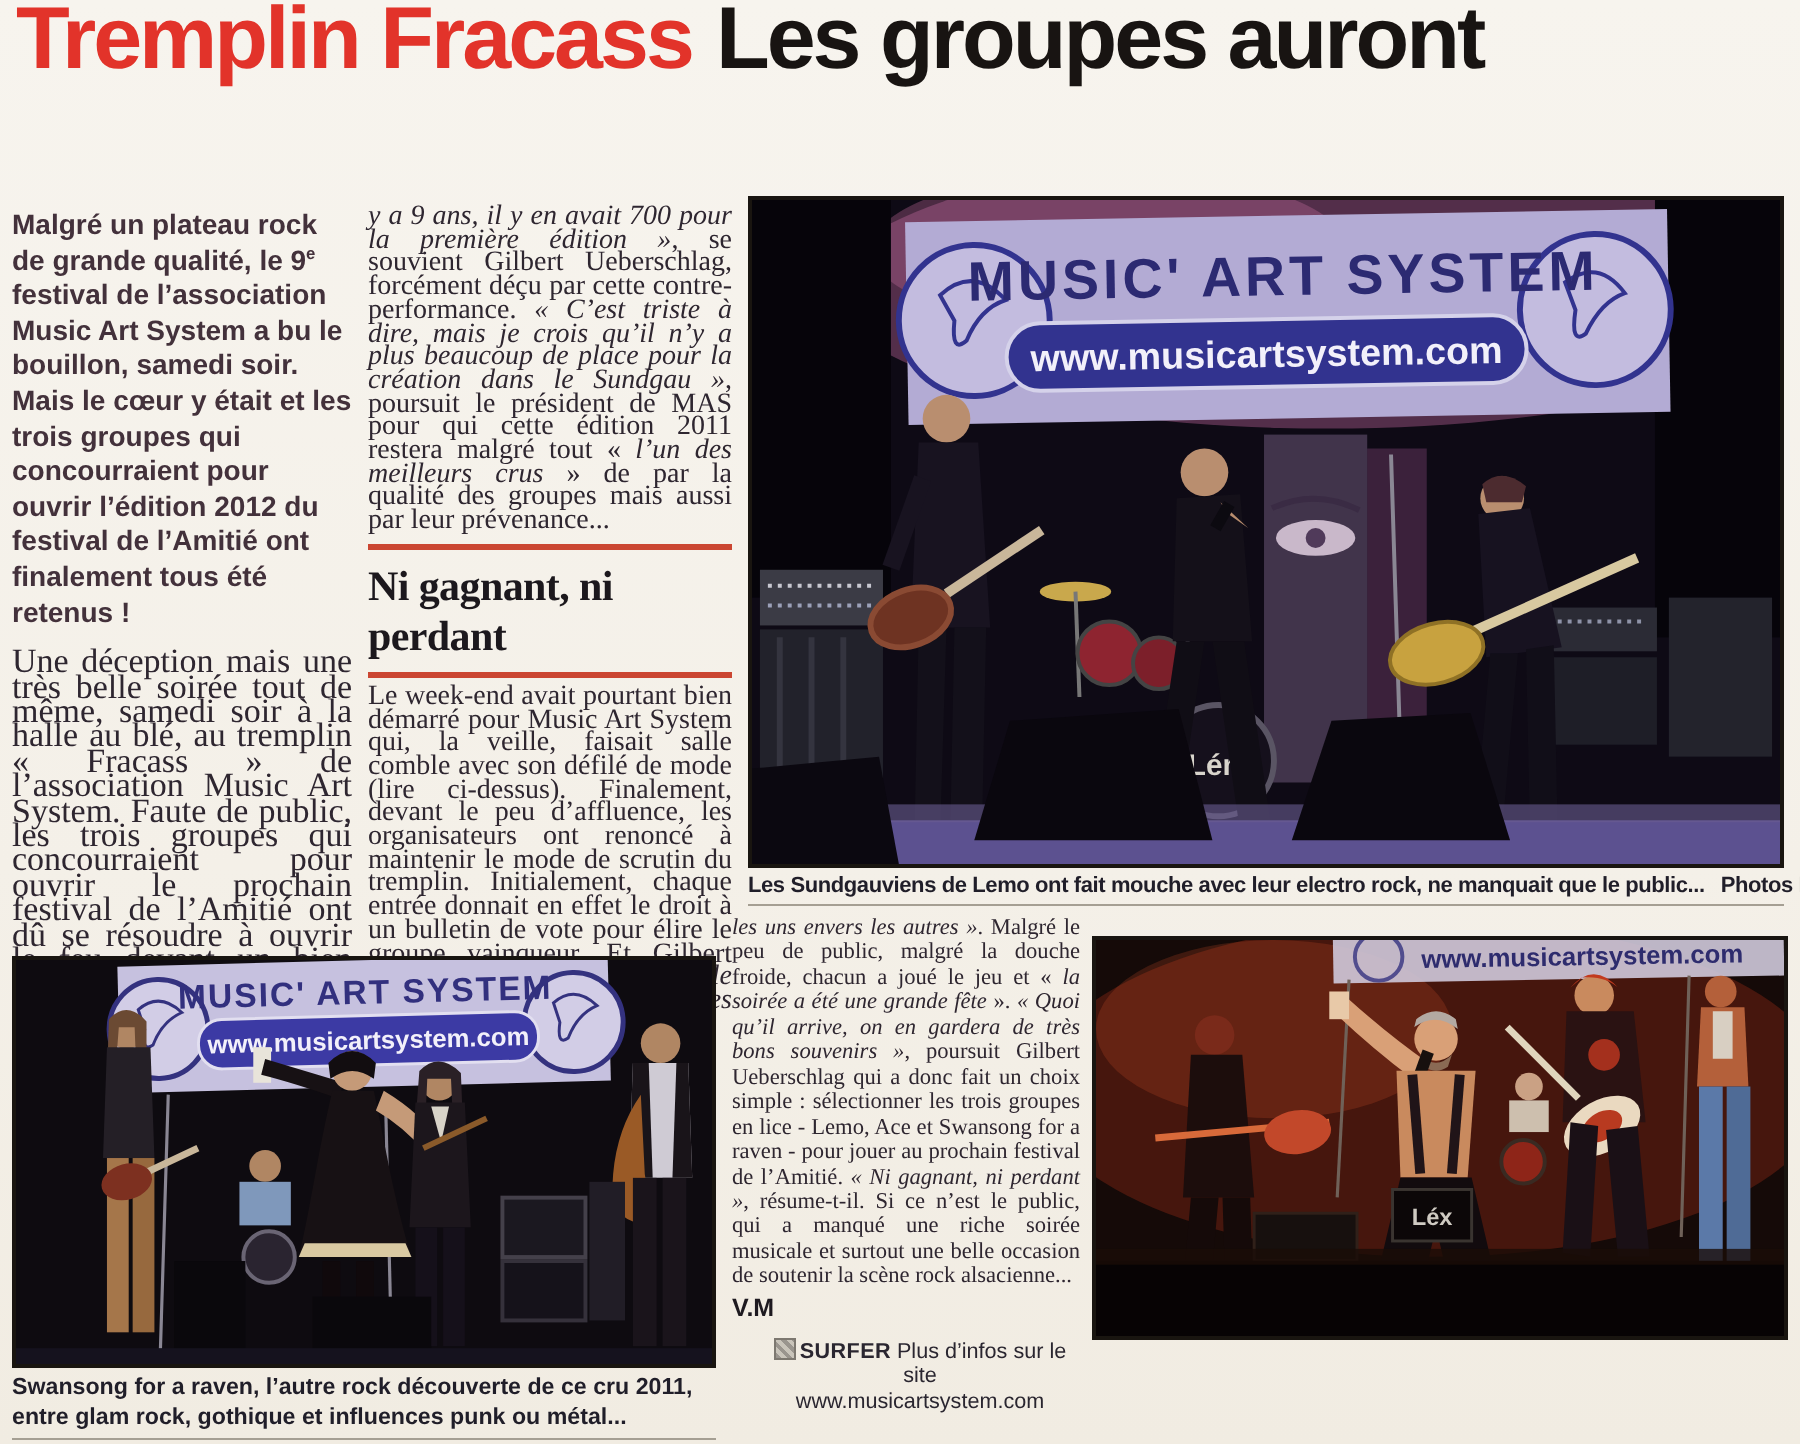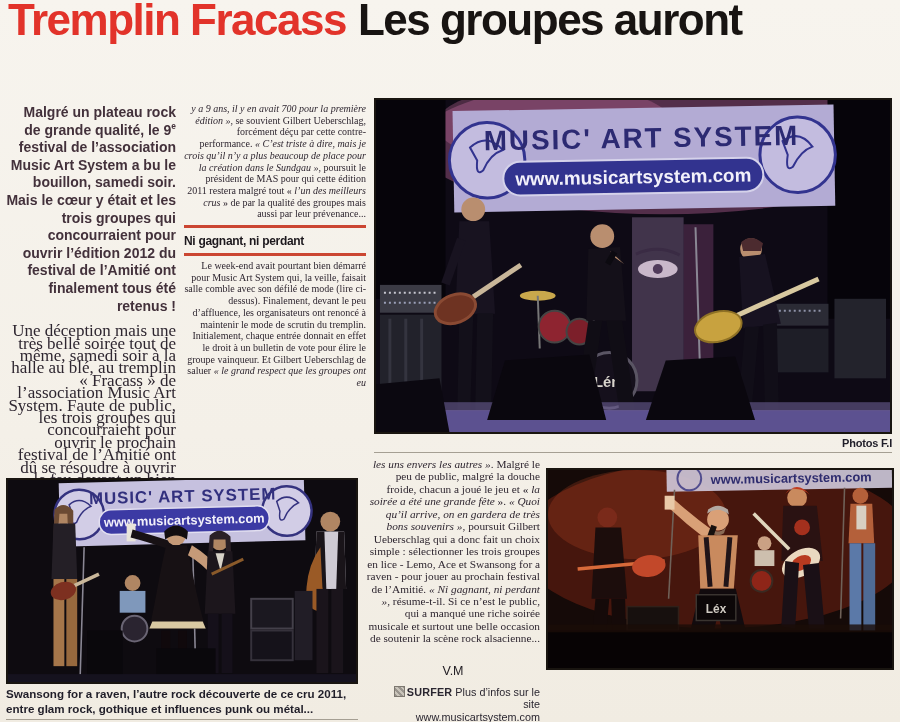--- a/index.html
+++ b/index.html
@@ -10,40 +10,40 @@
   }
   
   .headline{
     position:absolute;left:8px;top:-4px;width:888px;
     font-weight:bold;font-size:44px;line-height:47px;letter-spacing:-1.5px;
     color:#181412;
   }
   .headline .kicker{color:#e2332a;margin-right:12px;}
   
   .col{position:absolute;text-align:justify;}
-  .col p{margin:0 0 2px 0;text-align:right;}
+  .col p{margin:0 0 2px 0;}
   .serif{font-family:"Liberation Serif",serif;color:#2e2630;}
   .col1{left:6px;top:104px;width:170px;}
   .intro{
     font-family:"Liberation Sans",sans-serif;font-weight:bold;
     font-size:14px;line-height:17.6px;color:#43313b;text-align:left;
     margin:0 0 10px 0 !important;
   }
   .col1 .body{font-size:17px;line-height:12.4px;font-family:Liberation Serif, serif;}
   .col2{left:184px;top:103px;width:182px;}
-  .col2 .body{font-size:10px;line-height:11.7px;}
+  .col2 .body{font-size:14px;line-height:11.7px;}
   .crosshead{
     margin:5px 0 4px 0;padding:6px 0 5px 0;
     border-top:3px solid #cb4632;border-bottom:3px solid #cb4632;
-    font-size:12px;font-weight:bold;color:#1c181d;text-align:left;letter-spacing:-0.3px;
+    font-size:21px;font-weight:bold;color:#1c181d;text-align:left;letter-spacing:-0.3px;font-family:Liberation Serif, serif;
   }
   .col3{left:366px;top:458px;width:174px;}
   .col3 .body{font-size:11.3px;line-height:12.45px;}
-  .byline{text-align:center;font-weight:normal;font-size:12.5px;color:#1e1a20;margin-top:19px;}
-  .surfer{margin-top:8px;padding-left:14px;font-size:10.8px;line-height:12.5px;color:#2a2630;text-align:right;}
+  .byline{text-align:left;font-weight:bold;font-size:12.5px;color:#1e1a20;margin-top:2px;}
+  .surfer{margin-top:8px;padding-left:14px;font-size:10.8px;line-height:12.5px;color:#2a2630;text-align:center;}
   .surfer .sq{
     display:inline-block;width:9px;height:9px;margin-right:2px;
     background:repeating-linear-gradient(45deg,#9a958e 0 2px,#c9c4ba 2px 4px);
     border:1px solid #7d7870;vertical-align:-1px;
   }
   .surfer b{letter-spacing:0.2px;}
   sup{font-size:60%;line-height:0;}
   
   .photo{position:absolute;border:2px solid #191510;background:#000;box-sizing:border-box;}
   .photo svg{display:block;width:100%;height:100%;}
@@ -157,20 +157,21 @@
       </g>
 
       <rect x="0" y="312" width="518" height="22" fill="#5c5190"></rect>
       <rect x="0" y="304" width="518" height="9" fill="#6a5d93" opacity="0.6"></rect>
       <path d="M130,262 L215,256 L232,322 L112,322 Z" fill="#0a070e"></path>
       <path d="M292,262 L362,258 L382,322 L272,322 Z" fill="#0a070e"></path>
       <path d="M0,286 L64,280 L74,334 L0,334 Z" fill="#0b0810"></path>
     </svg>
   </figure>
   <div class="caption cap1">
+    <span>Les Sundgauviens de Lemo ont fait mouche avec leur electro rock, ne manquait que le public...</span>
     <span class="credit">Photos F.I</span>
   </div>
 
   <figure class="photo photo2" style="margin:0">
     <svg viewBox="0 0 352 204" preserveAspectRatio="none">
       <rect x="0" y="0" width="352" height="204" fill="#0e0b10"></rect>
 
       <g transform="rotate(-1.5 180 30)">
         <rect x="52" y="0" width="248" height="64" fill="#c6c1df"></rect>
         <circle cx="72" cy="32" r="25" fill="#d2cde6" stroke="#34327f" stroke-width="2.5"></circle>

